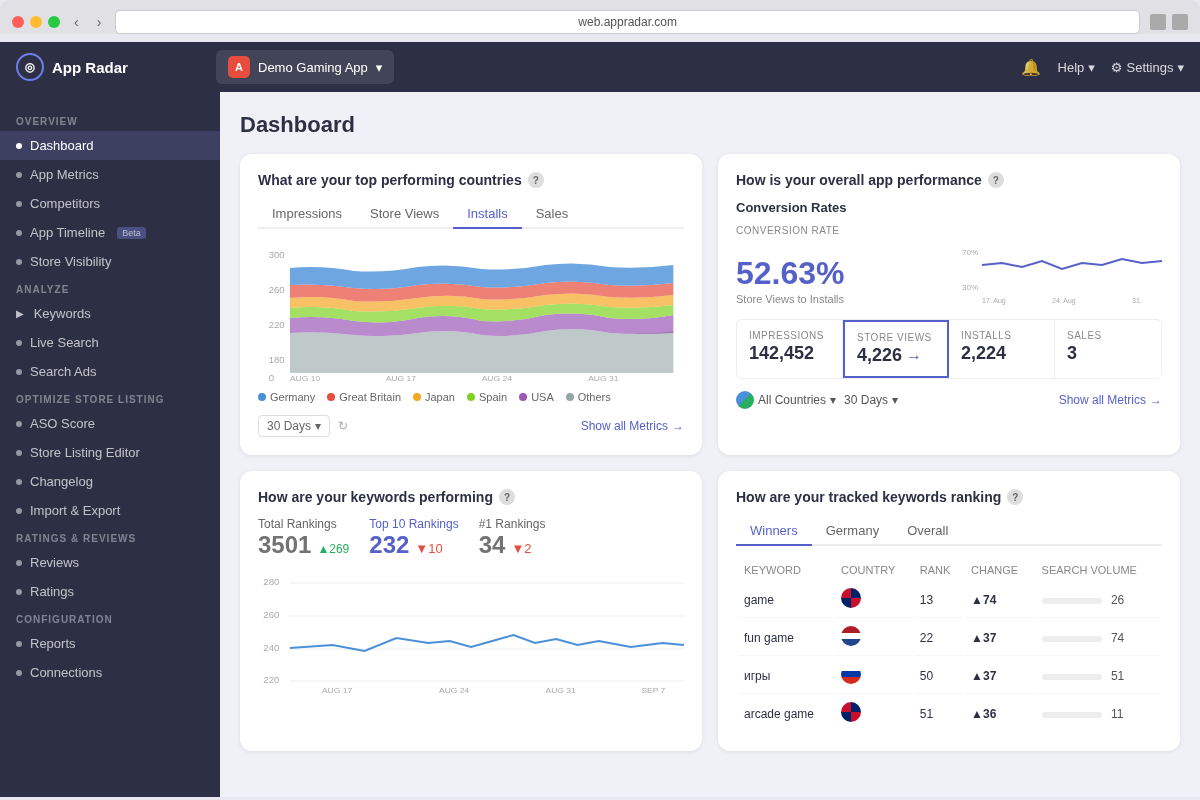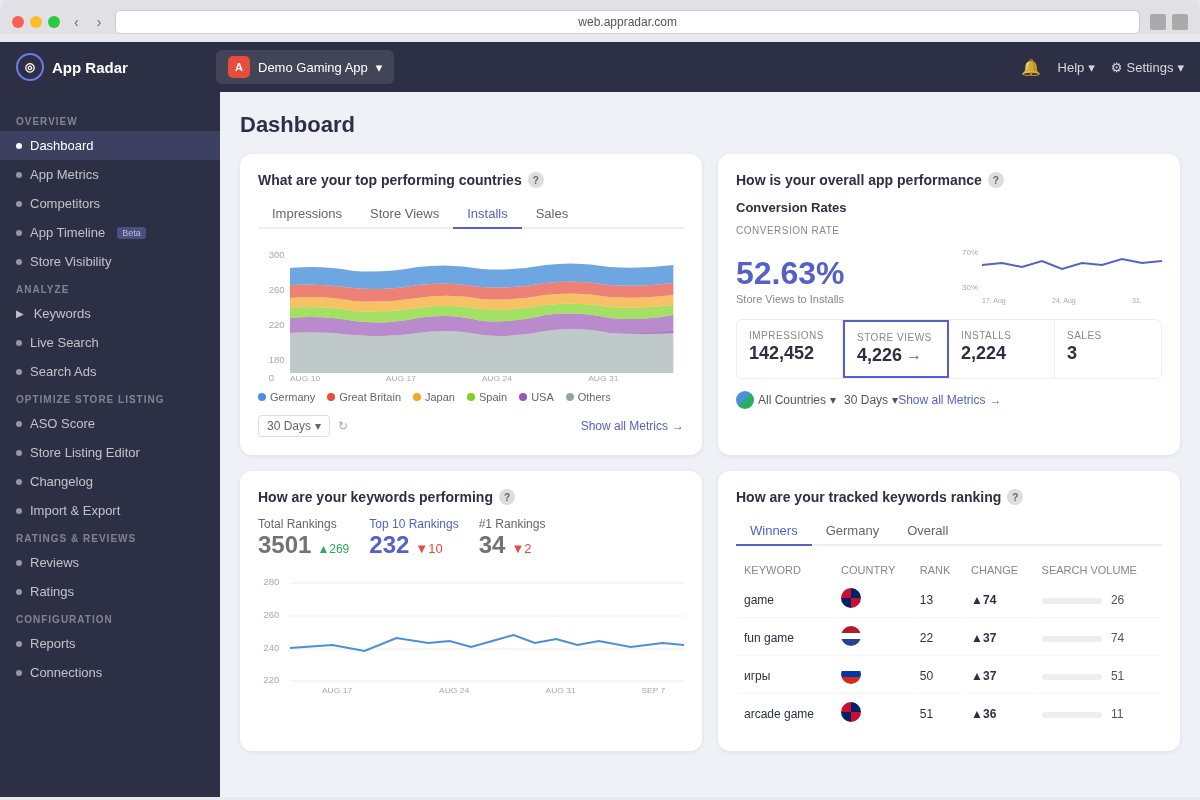--- a/index.html
+++ b/index.html
@@ -77,21 +77,21 @@
     .conversion-left .value { font-size: 32px; font-weight: 700; color: #5561c9; line-height: 1.1; margin-top: 20px; }
     .conversion-left .sub { font-size: 11px; color: #888; margin-top: 2px; }
     .mini-chart { width: 200px; height: 60px; }
     .metrics-row { display: grid; grid-template-columns: 1fr 1fr 1fr 1fr; gap: 0; border: 1px solid #eee; border-radius: 6px; overflow: hidden; margin-bottom: 12px; }
     .metric-cell { padding: 10px 12px; border-right: 1px solid #eee; }
     .metric-cell:last-child { border-right: none; }
     .metric-cell .metric-label { font-size: 10px; color: #888; text-transform: uppercase; letter-spacing: 0.5px; }
     .metric-cell .metric-value { font-size: 18px; font-weight: 700; color: #2d2f45; margin-top: 2px; }
     .metric-arrow { color: #5561c9; font-size: 16px; display: flex; align-items: center; }
     .metric-cell-with-arrow { display: flex; align-items: center; gap: 4px; }
-    .card-footer { display: flex; align-items: center; justify-content: flex-start; font-size: 12px; }
+    .card-footer { display: flex; align-items: center; justify-content: space-between; font-size: 12px; gap: 40px; }
     .footer-filters { display: flex; align-items: center; gap: 8px; }
     .filter-btn { display: flex; align-items: center; gap: 4px; border: none; background: none; font-size: 12px; color: #555; cursor: pointer; }
     .country-flag { width: 18px; height: 18px; border-radius: 50%; background: #4a90d9; }
 
     
     .keywords-stats { display: flex; gap: 20px; margin-bottom: 14px; }
     .kw-stat { }
     .kw-stat .label { font-size: 12px; color: #666; }
     .kw-stat .value { font-size: 24px; font-weight: 700; color: #737373; }
     .kw-stat.highlight .label { color: #5561c9; font-weight: 500; }

